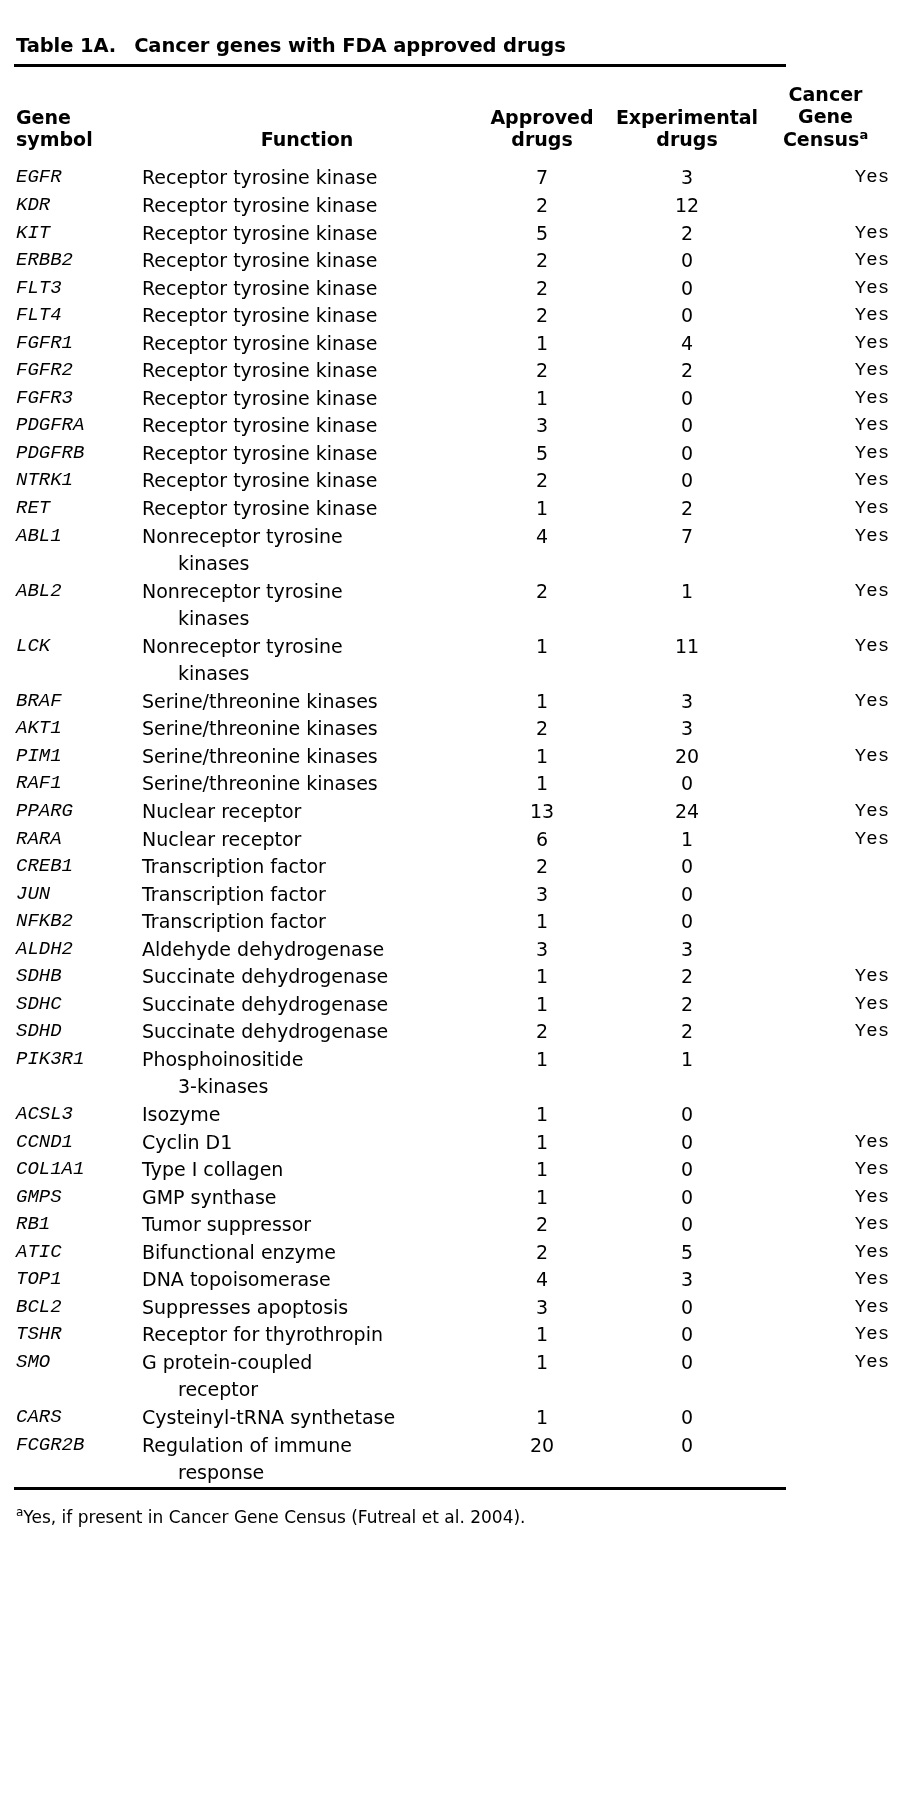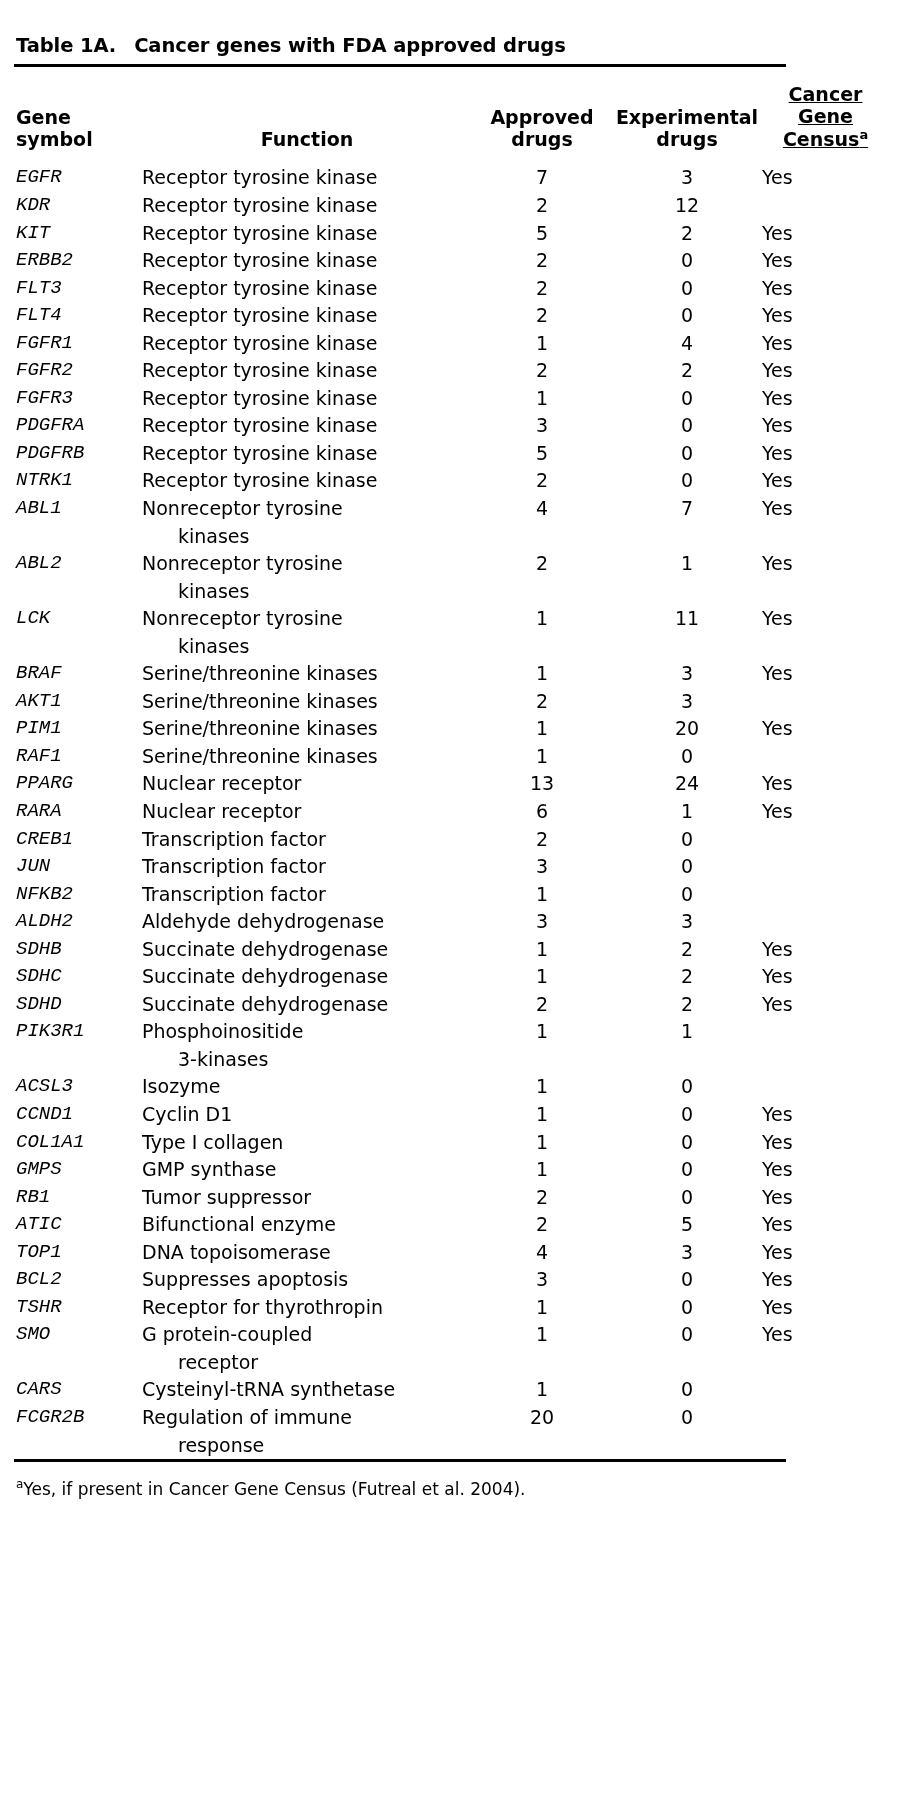--- a/index.html
+++ b/index.html
@@ -60,21 +60,21 @@
     font-weight: bold;
     font-size: 19px;
     vertical-align: bottom;
     padding: 0 0 5px 0;
     line-height: 1.16;
   }
   thead th.h-gene   { text-align: left; padding-left: 2px; }
   thead th.h-func   { text-align: center; }
   thead th.h-appr   { }
   thead th.h-exp    { text-align: center; }
-  thead th.h-census { text-align: center; text-decoration: underline; }
+  thead th.h-census { text-align: center; }
   thead .head-pad { height: 14px; }
 
   tbody td {
     padding: 0;
     line-height: 1.45;
     vertical-align: top;
     font-size: 19px;
   }
   tbody tr.first-row td { padding-top: 9px; }
   td.gene {
@@ -88,21 +88,22 @@
     text-align: left;
   }
   td.func .wrap2 {
     display: block;
     padding-left: 36px;
   }
   td.num {
     text-align: center;
   }
   td.census {
-    text-align: left;
+    text-align: right;
+    font-family: Liberation Mono, monospace;
   }
 
   
   .footnote {
     font-size: 17px;
     padding: 15px 0 4px 2px;
     line-height: 1.3;
   }
   .footnote sup {
     font-size: 12px;
@@ -239,20 +240,27 @@
           <td class="census">Yes</td>
         </tr>
         <tr>
           <td class="gene">NTRK1</td>
           <td class="func"><span>Receptor tyrosine kinase</span></td>
           <td class="num">2</td>
           <td class="num">0</td>
           <td class="census">Yes</td>
         </tr>
         <tr>
+          <td class="gene">RET</td>
+          <td class="func"><span>Receptor tyrosine kinase</span></td>
+          <td class="num">1</td>
+          <td class="num">2</td>
+          <td class="census">Yes</td>
+        </tr>
+        <tr>
           <td class="gene">ABL1</td>
           <td class="func"><span>Nonreceptor tyrosine</span><span class="wrap2">kinases</span></td>
           <td class="num">4</td>
           <td class="num">7</td>
           <td class="census">Yes</td>
         </tr>
         <tr>
           <td class="gene">ABL2</td>
           <td class="func"><span>Nonreceptor tyrosine</span><span class="wrap2">kinases</span></td>
           <td class="num">2</td>

